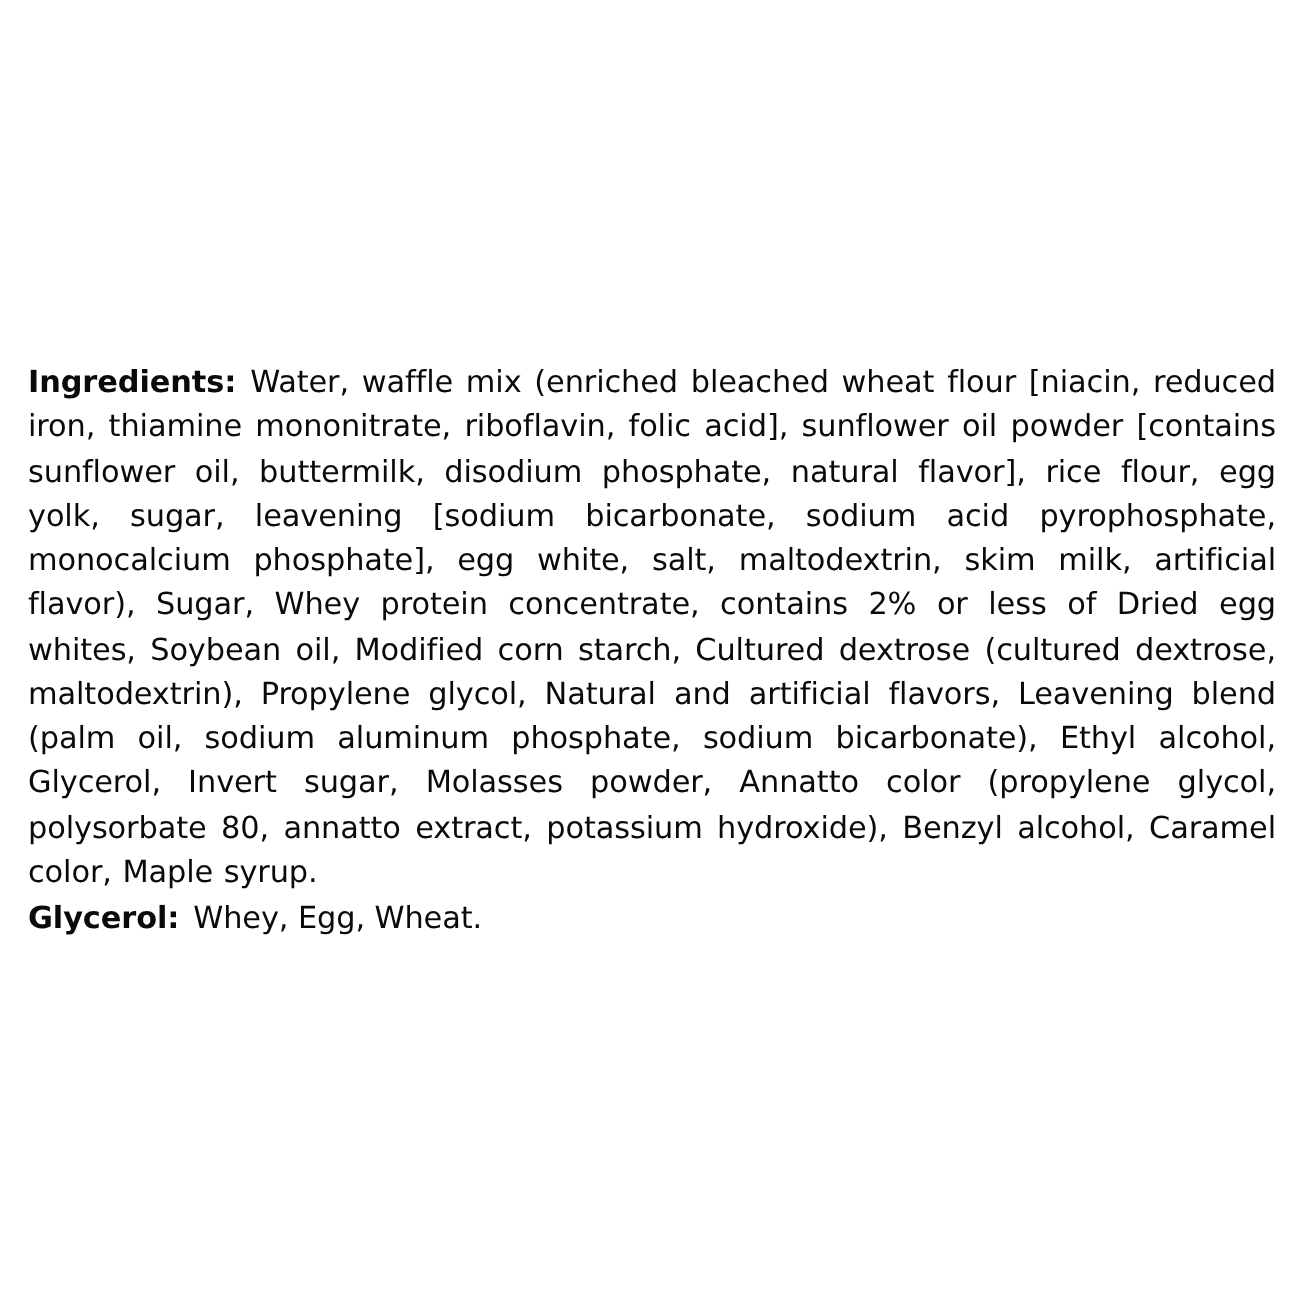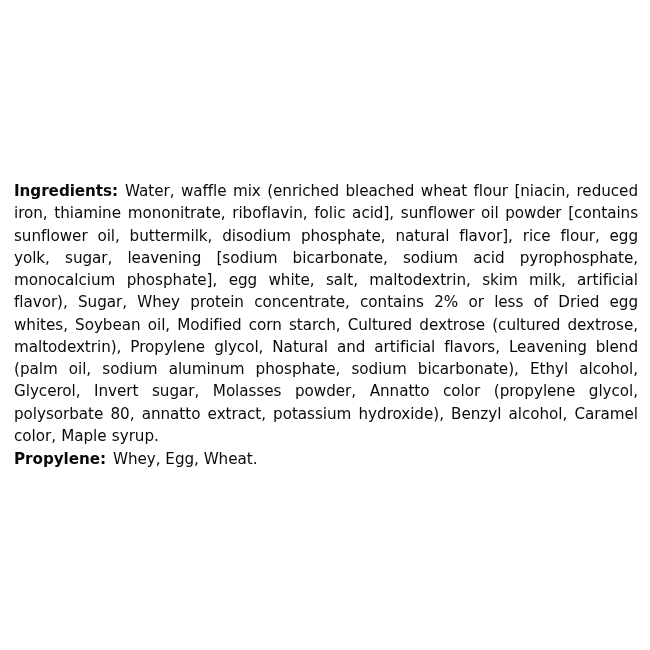--- a/index.html
+++ b/index.html
@@ -65,15 +65,15 @@
     display: inline-block;
     width: 7px;
   }
 </style>
 </head>
 <body>
 
 <div class="label-panel">
   <div class="ingredients-block">
     <p class="ingredients-paragraph"><span class="heading">Ingredients:</span><span class="gap"></span><span class="body-text">Water, waffle mix (enriched bleached wheat flour [niacin, reduced iron, thiamine mononitrate, riboflavin, folic acid], sunflower oil powder [contains sunflower oil, buttermilk, disodium phosphate, natural flavor], rice flour, egg yolk, sugar, leavening [sodium bicarbonate, sodium acid pyrophosphate, monocalcium phosphate], egg white, salt, maltodextrin, skim milk, artificial flavor), Sugar, Whey protein concentrate, contains 2% or less of Dried egg whites, Soybean oil, Modified corn starch, Cultured dextrose (cultured dextrose, maltodextrin), Propylene glycol, Natural and artificial flavors, Leavening blend (palm oil, sodium aluminum phosphate, sodium bicarbonate), Ethyl alcohol, Glycerol, Invert sugar, Molasses powder, Annatto color (propylene glycol, polysorbate 80, annatto extract, potassium hydroxide), Benzyl alcohol, Caramel color, Maple syrup.</span></p>
-    <p class="contains-line"><span class="heading">Propylene:</span><span class="gap"></span><span class="body-text">Whey, Egg, Wheat.</span></p>
+    <p class="contains-line"><span class="heading">Glycerol:</span><span class="gap"></span><span class="body-text">Whey, Egg, Wheat.</span></p>
   </div>
 </div>
 
 </body></html>

